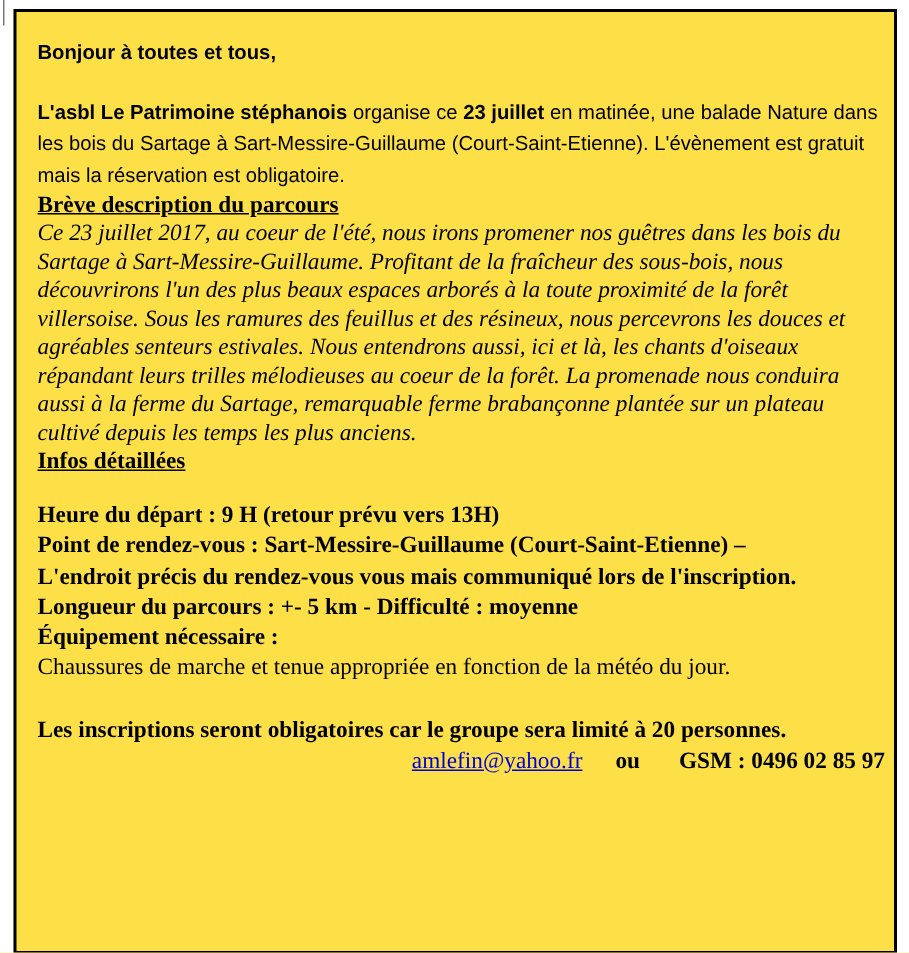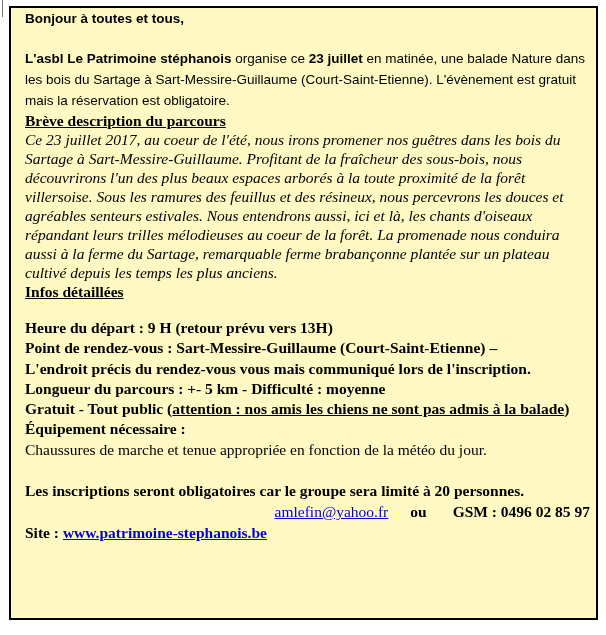--- a/index.html
+++ b/index.html
@@ -23,23 +23,23 @@
     height: 17px;
     background: #777777;
   }
   .doc-box {
     position: absolute;
     left: 9px;
     top: 6px;
     width: 565px;
     height: 602px;
     border: 2px solid var(--border-black, #000);
-    padding: 0 6px 8px 14px;
+    padding: 16px 6px 8px 14px;
     overflow: hidden;
-    background: #fef9c3;
+    background: #fde047;
   }
   p { margin: 0; }
 
   .sans {
     font-family: "Liberation Sans", sans-serif;
     font-size: 13.5px;
     line-height: 21px;
   }
   .greeting { font-weight: bold; }
   .intro { margin-top: 19px; }
@@ -134,26 +134,24 @@
 
     <p class="description">Ce 23 juillet 2017, au coeur de l'été, nous irons promener nos guêtres dans les bois du Sartage à Sart-Messire-Guillaume. Profitant de la fraîcheur des sous-bois, nous découvrirons l'un des plus beaux espaces arborés à la toute proximité de la forêt villersoise. Sous les ramures des feuillus et des résineux, nous percevrons les douces et agréables senteurs estivales. Nous entendrons aussi, ici et là, les chants d'oiseaux répandant leurs trilles mélodieuses au coeur de la forêt. La promenade nous conduira aussi à la ferme du Sartage, remarquable ferme brabançonne plantée sur un plateau cultivé depuis les temps les plus anciens.</p>
 
     <p class="heading">Infos détaillées</p>
 
     <div class="details">
       <p class="dline">Heure du départ : 9 H (retour prévu vers 13H)</p>
       <p class="dline">Point de rendez-vous : Sart-Messire-Guillaume (Court-Saint-Etienne) –</p>
       <p class="dline">L'endroit précis du rendez-vous vous mais communiqué lors de l'inscription.</p>
       <p class="dline">Longueur du parcours : +- 5 km - Difficulté : moyenne</p>
-      <p class="dline"><span>Gratuit - Tout public (</span><span class="und">attention : nos amis les chiens ne sont pas admis à la balade</span><span>)</span></p>
       <p class="dline">Équipement nécessaire :</p>
       <p class="dline normal">Chaussures de marche et tenue appropriée en fonction de la météo du jour.</p>
     </div>
 
     <div class="registration">
       <p class="dline">Les inscriptions seront obligatoires car le groupe sera limité à 20 personnes.</p>
       <p class="contact-line"><a class="email-link" href="#">amlefin@yahoo.fr</a><span class="or-label">ou</span><span class="gsm-number">GSM : 0496 02 85 97</span></p>
-      <p class="site-line"><span>Site :</span> <a class="site-link" href="#">www.patrimoine-stephanois.be</a></p>
     </div>
 
 
   </div>
 </div>
 
 </body></html>

